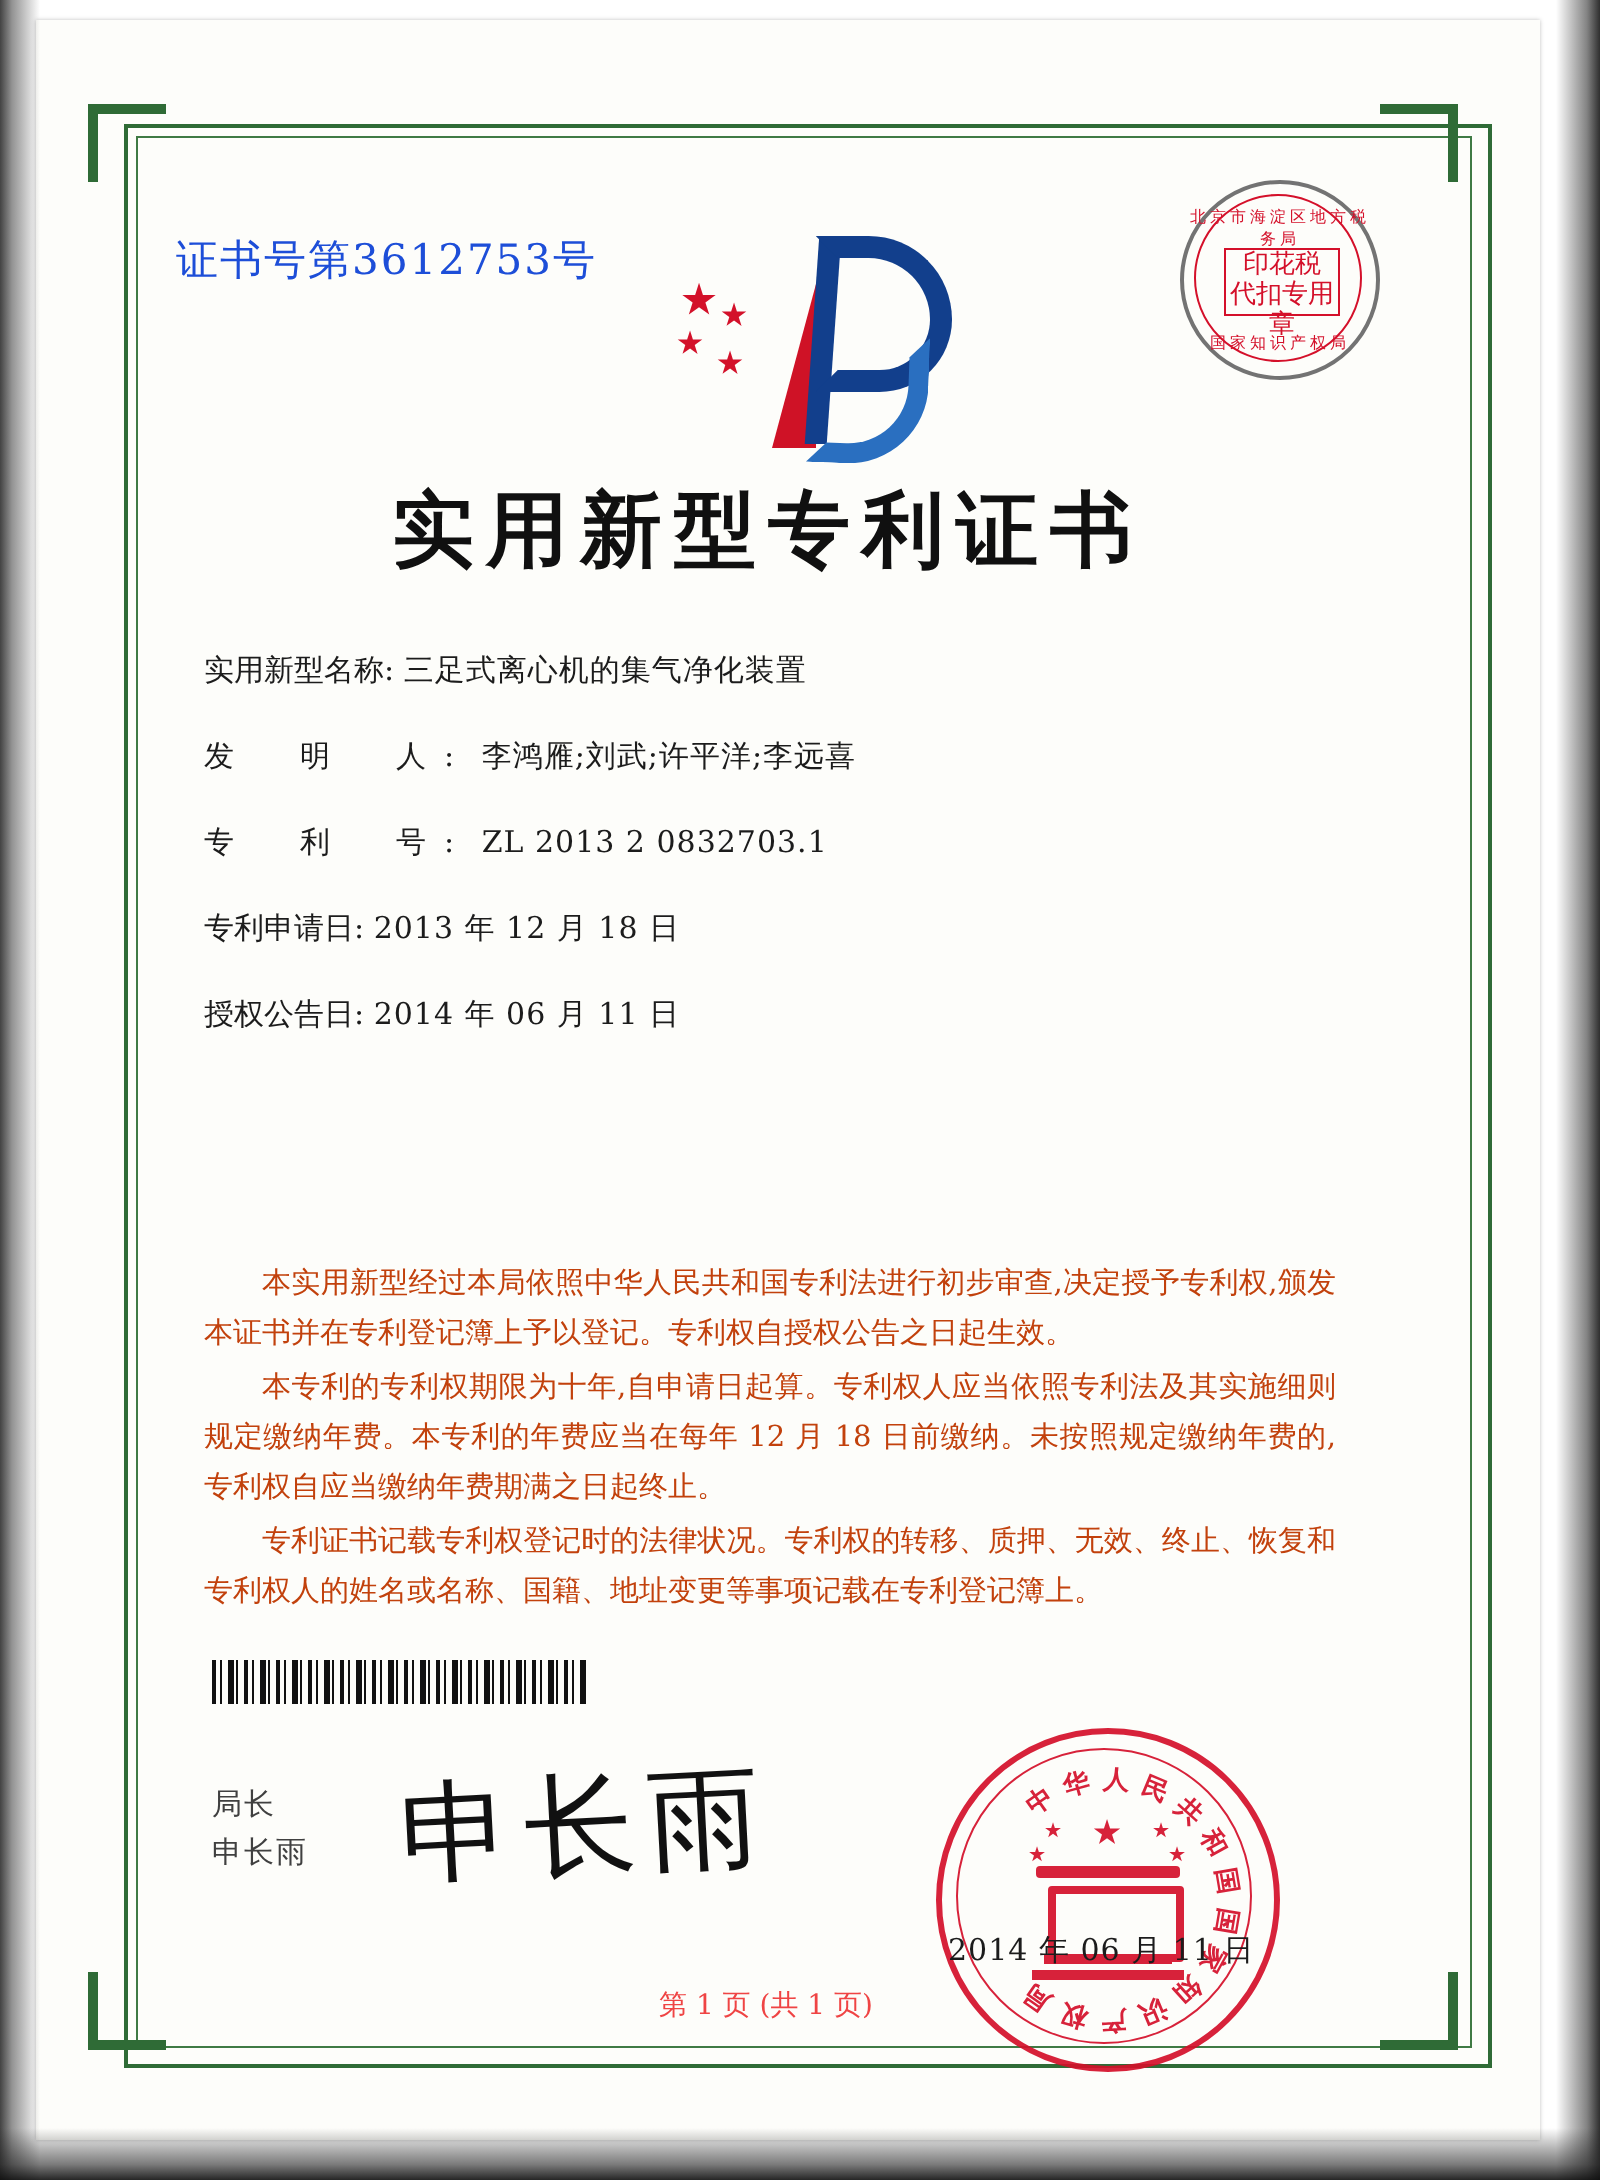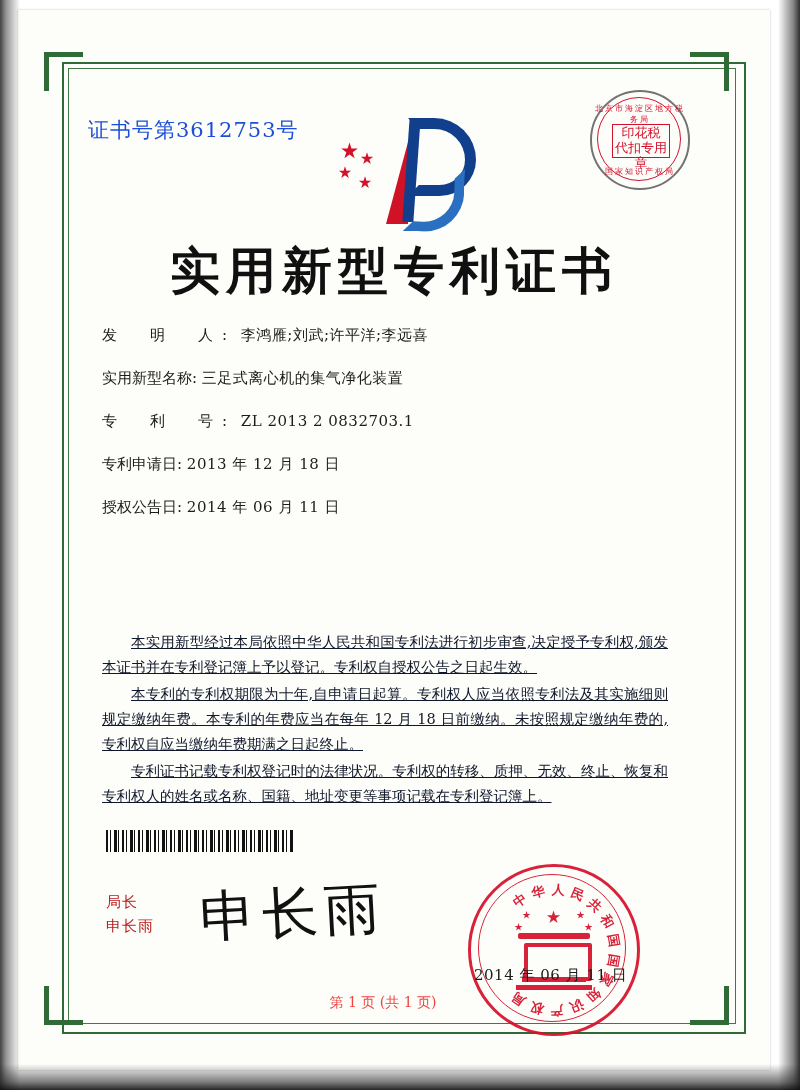--- a/index.html
+++ b/index.html
@@ -280,25 +280,25 @@
     top: 50%;
     font-size: 13px;
     font-weight: bold;
     font-family: "DejaVu Sans", sans-serif;
     transform-origin: 0 0;
   }
 
   
   .main-title {
     position: absolute;
-    left: 11px;
+    left: 1px;
     top: 180px;
     width: 666px;
     text-align: center;
-    font-size: 50px;
+    font-size: 41px;
     font-weight: bold;
     letter-spacing: 6px;
     color: #101010;
     font-family: "DejaVu Serif", serif;
   }
 
   
   .fields {
     position: absolute;
     left: 52px;
@@ -318,24 +318,23 @@
   .field-value { letter-spacing: .5px; }
 
   
   .paras {
     position: absolute;
     left: 52px;
     top: 572px;
     width: 566px;
     font-size: 14.5px;
     line-height: 25px;
-    color: #0f172a;
+    color: #c2410c;
     text-align: justify;
     font-family: "DejaVu Serif", serif;
-    text-decoration: underline;
   }
   .paras p {
     margin: 0 0 2px 0;
     text-indent: 29px;
   }
 
   
   .barcode {
     position: absolute;
     left: 56px;
@@ -350,21 +349,21 @@
         #111 12px, #111 13px, transparent 13px, transparent 16px);
   }
 
   
   .sign-label {
     position: absolute;
     left: 56px;
     top: 832px;
     font-size: 15px;
     line-height: 24px;
-    color: #b91c1c;
+    color: #404040;
     letter-spacing: 1px;
     font-family: "DejaVu Serif", serif;
   }
   .signature {
     position: absolute;
     left: 150px;
     top: 818px;
     font-size: 56px;
     color: #111;
     font-family: "DejaVu Serif", serif;
@@ -431,26 +430,26 @@
         <div>印花税</div>
         <div>代扣专用章</div>
       </div>
       <div class="arc-bottom">国家知识产权局</div>
     </div>
 
     <div class="main-title">实用新型专利证书</div>
 
     <div class="fields">
       <div class="field-row">
+        <span class="field-label">实用新型名称:</span>
+        <span class="field-value">三足式离心机的集气净化装置</span>
+      </div>
+      <div class="field-row">
         <span class="field-label spaced">发　明　人:</span>
         <span class="field-value">李鸿雁;刘武;许平洋;李远喜</span>
-      </div>
-      <div class="field-row">
-        <span class="field-label">实用新型名称:</span>
-        <span class="field-value">三足式离心机的集气净化装置</span>
       </div>
       <div class="field-row">
         <span class="field-label spaced">专　利　号:</span>
         <span class="field-value">ZL 2013 2 0832703.1</span>
       </div>
       <div class="field-row">
         <span class="field-label">专利申请日:</span>
         <span class="field-value">2013 年 12 月 18 日</span>
       </div>
       <div class="field-row">

